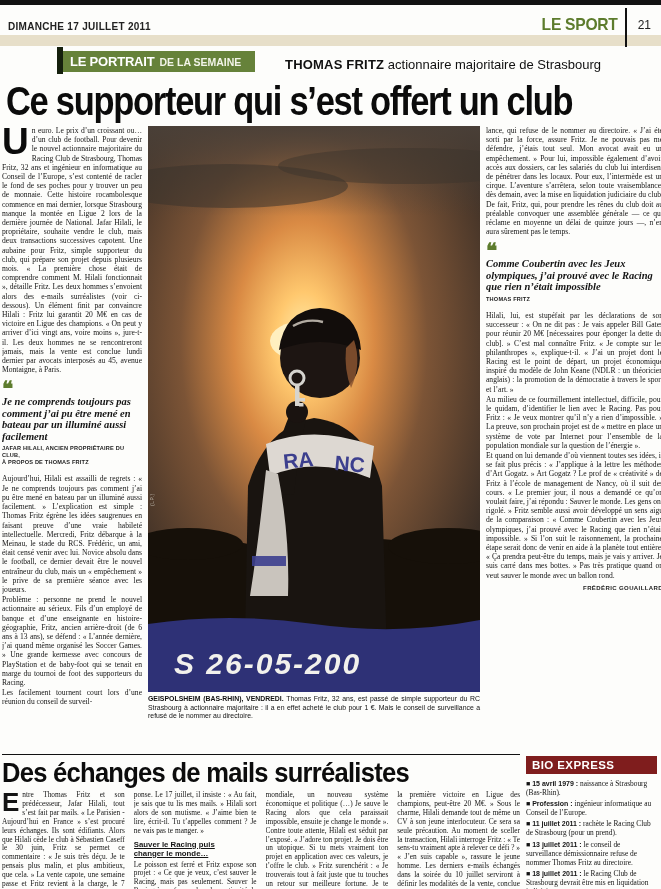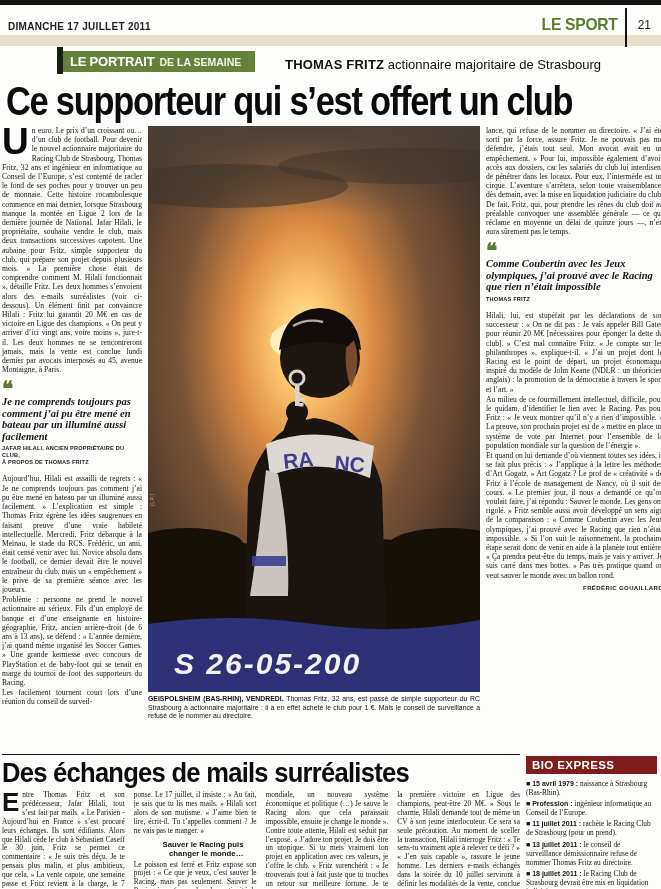--- a/index.html
+++ b/index.html
@@ -46,21 +46,21 @@
   .caption b{font-weight:800;}
   
   .bottom{display:grid;grid-template-columns:518px 131px;column-gap:6px;padding:0 2px 0 2px;margin-top:6px;}
   .bottom-left{border-top:1.5px solid #111;padding-top:2px;}
   .bottom-headline{font-family:"Liberation Sans",sans-serif;font-weight:800;font-size:27.5px;line-height:29px;letter-spacing:-.8px;
                    color:#0c0c0c;white-space:nowrap;transform:scaleX(.93);transform-origin:left center;margin:1px 0 4px 0;}
   .bottom-cols{display:grid;grid-template-columns:repeat(4,1fr);column-gap:9px;height:112px;overflow:hidden;}
   .bcol{font-size:7.35px;line-height:8.9px;text-align:justify;overflow:hidden;}
   .bcol p{margin:0 0 1px 0;}
   .dropcapE{float:left;font-family:"Liberation Sans",sans-serif;font-weight:800;font-size:26px;line-height:21px;padding:1px 3px 0 0;}
-  .subhead{font-family:"Liberation Sans",sans-serif;font-weight:800;font-size:7.8px;line-height:9px;text-align:right;margin:4px 13px 3px 0;}
+  .subhead{font-family:"Liberation Sans",sans-serif;font-weight:800;font-size:7.8px;line-height:9px;text-align:left;margin:4px 13px 3px 0;text-decoration:underline;}
   
   .bio{margin-top:2px;}
   .bio-bar{background:#7f1d1d;color:#fff;font-family:"Liberation Sans",sans-serif;font-weight:800;
            font-size:11.5px;letter-spacing:.4px;padding:3px 0 3px 6px;}
   .bio-items{margin-top:5px;font-size:7.4px;line-height:9.1px;}
   .bio-item{margin-bottom:2px;}
   .bio-item b{font-family:"Liberation Sans",sans-serif;font-weight:800;font-size:7px;}
 </style>
 </head>
 <body>

